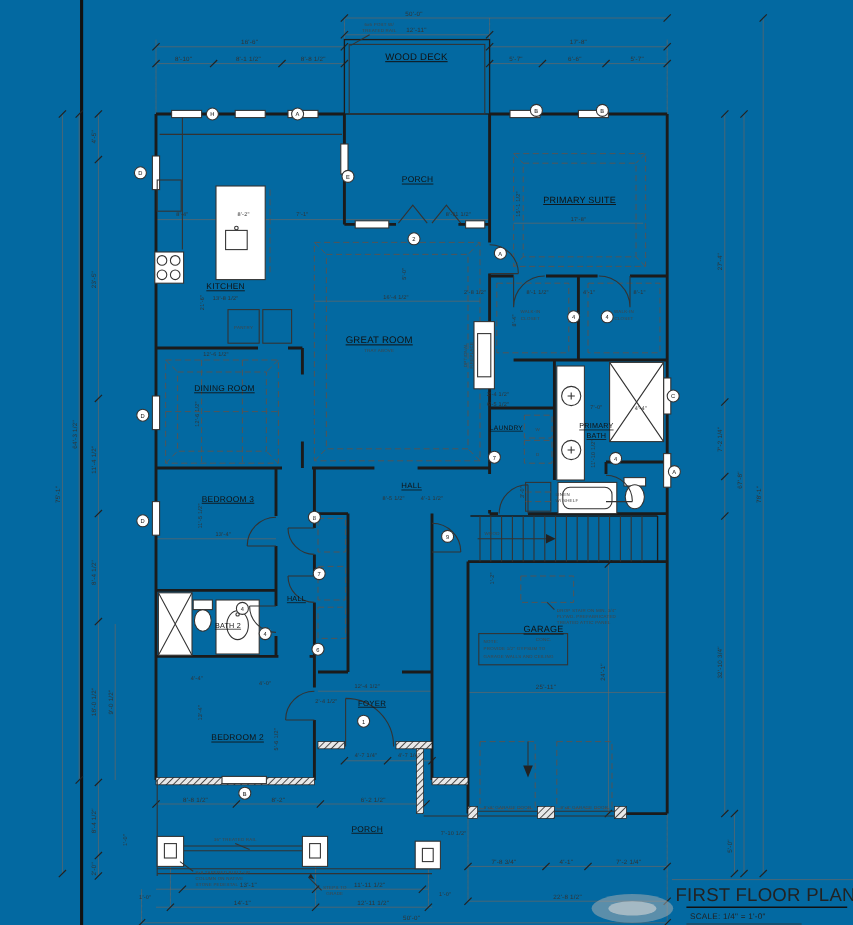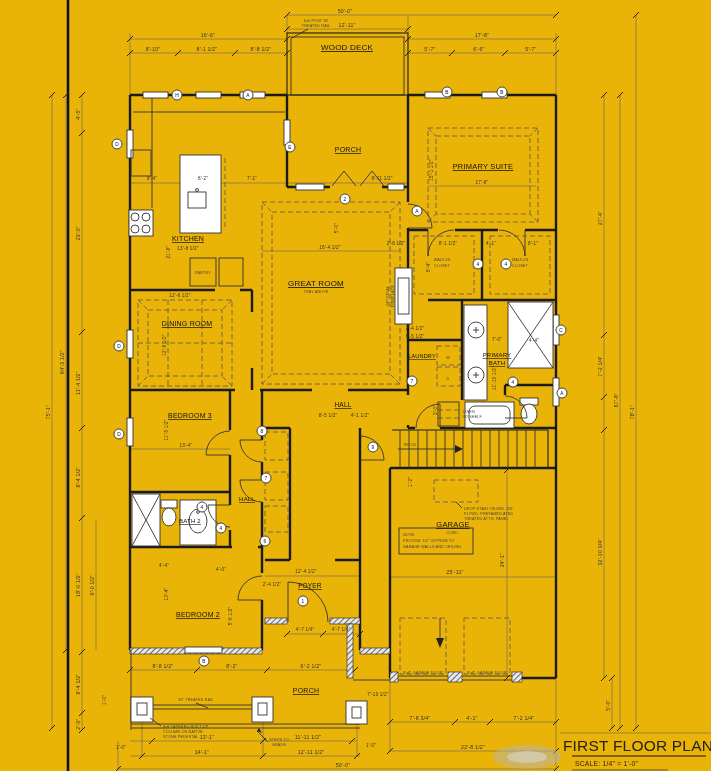--- a/index.html
+++ b/index.html
@@ -1,16 +1,16 @@
 <!DOCTYPE html>
 <html><head>
 <meta charset="utf-8">
 <style>
   html,body{margin:0;padding:0;background:#ffffff;}
-  #sheet{position:relative;width:711px;height:771px;background:#eab308;overflow:hidden;
+  #sheet{position:relative;width:711px;height:771px;background:#0369a1;overflow:hidden;
          font-family:"Liberation Sans",sans-serif;}
   svg{display:block;}
   text{font-family:"Liberation Sans",sans-serif;fill:#222;letter-spacing:.2px;}
   .dt{font-size:5.2px;fill:#333;}
   .dt2{font-size:4.6px;fill:#333;}
   .rm{text-decoration:underline;fill:#111;}
   .tiny{font-size:3.7px;fill:#444;}
   .tag{font-size:4.8px;fill:#111;}
   .wall{stroke:#1b1b1b;stroke-width:2.4;fill:none;stroke-linecap:butt;}
   .wall-thin{stroke:#1b1b1b;stroke-width:1.1;fill:none;}

